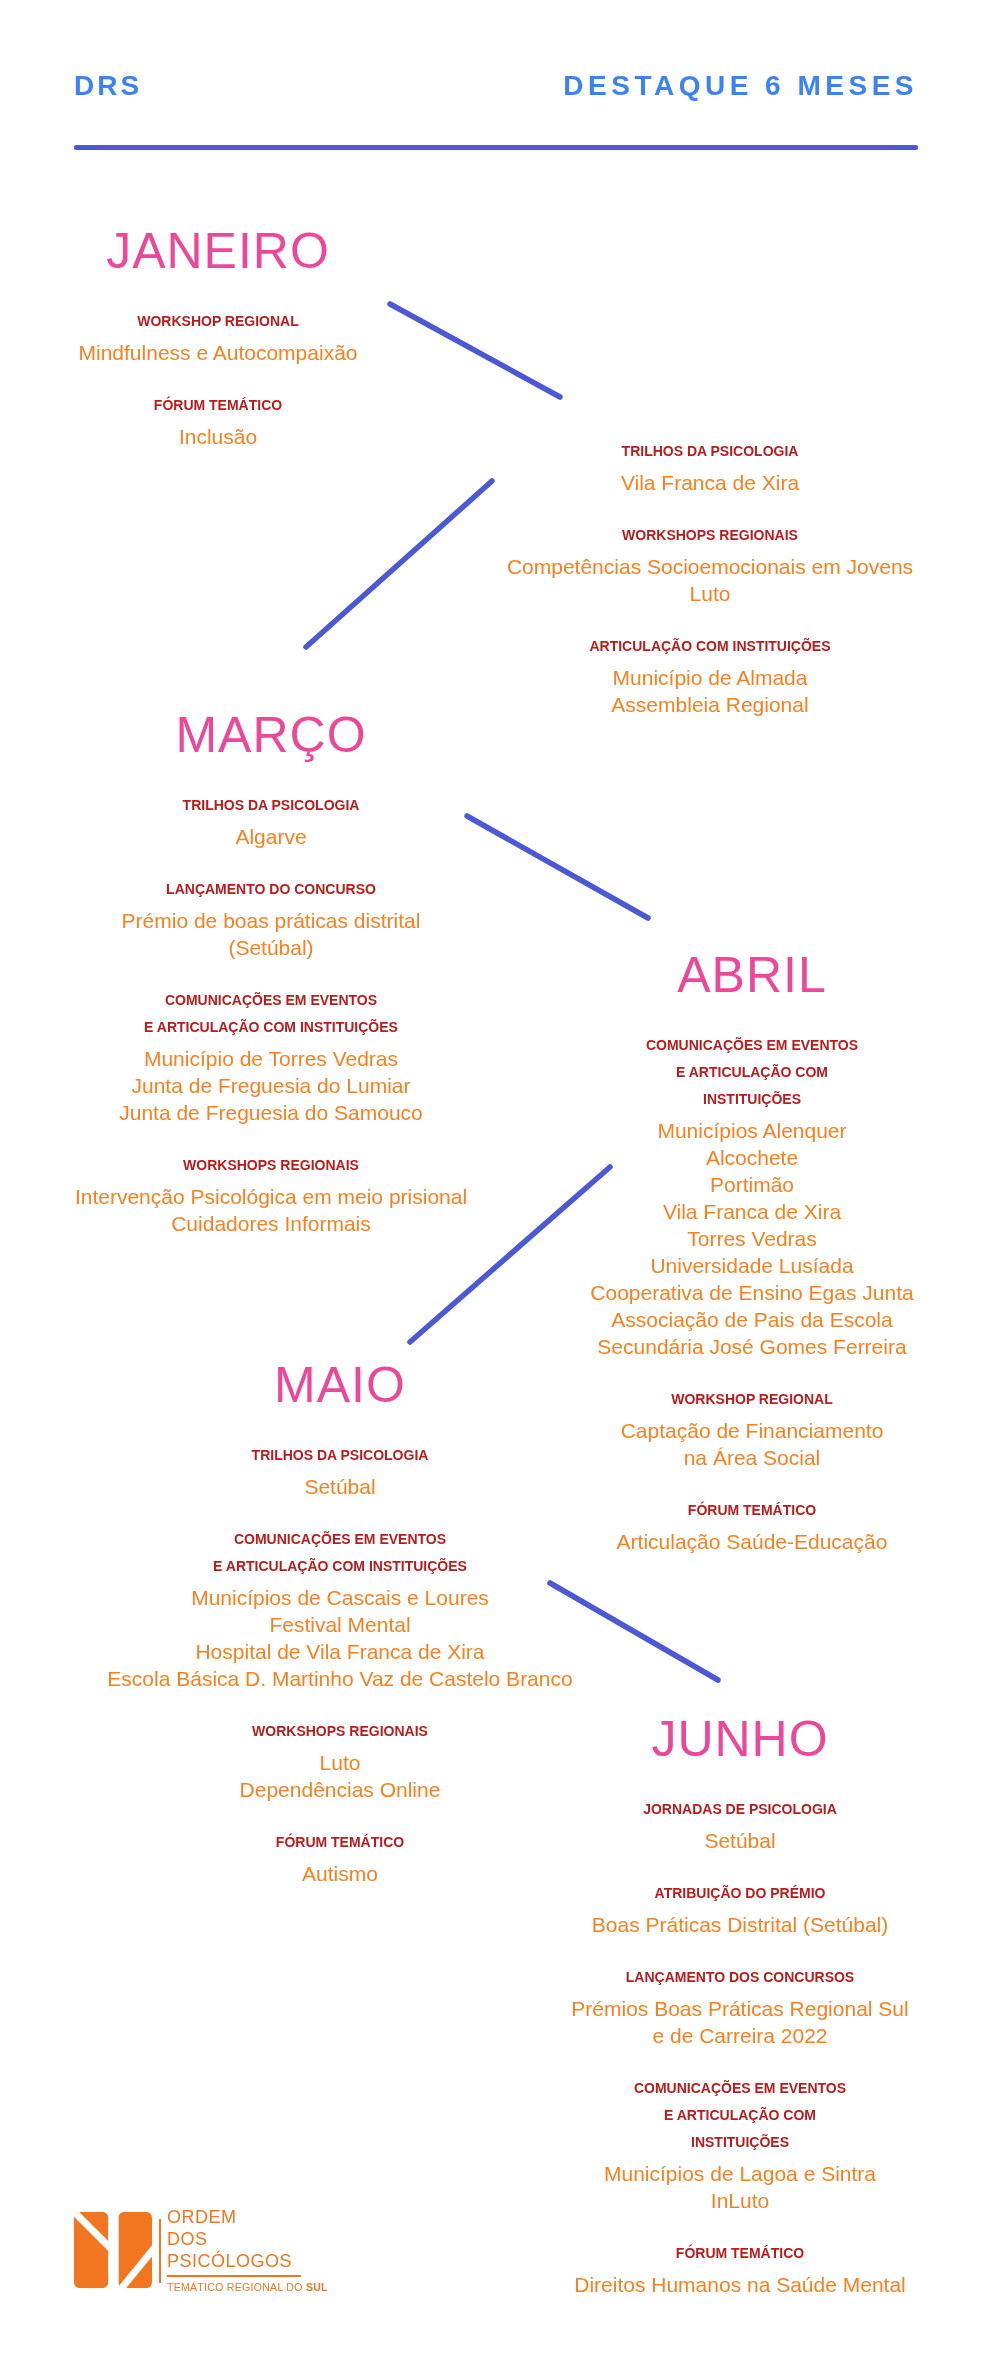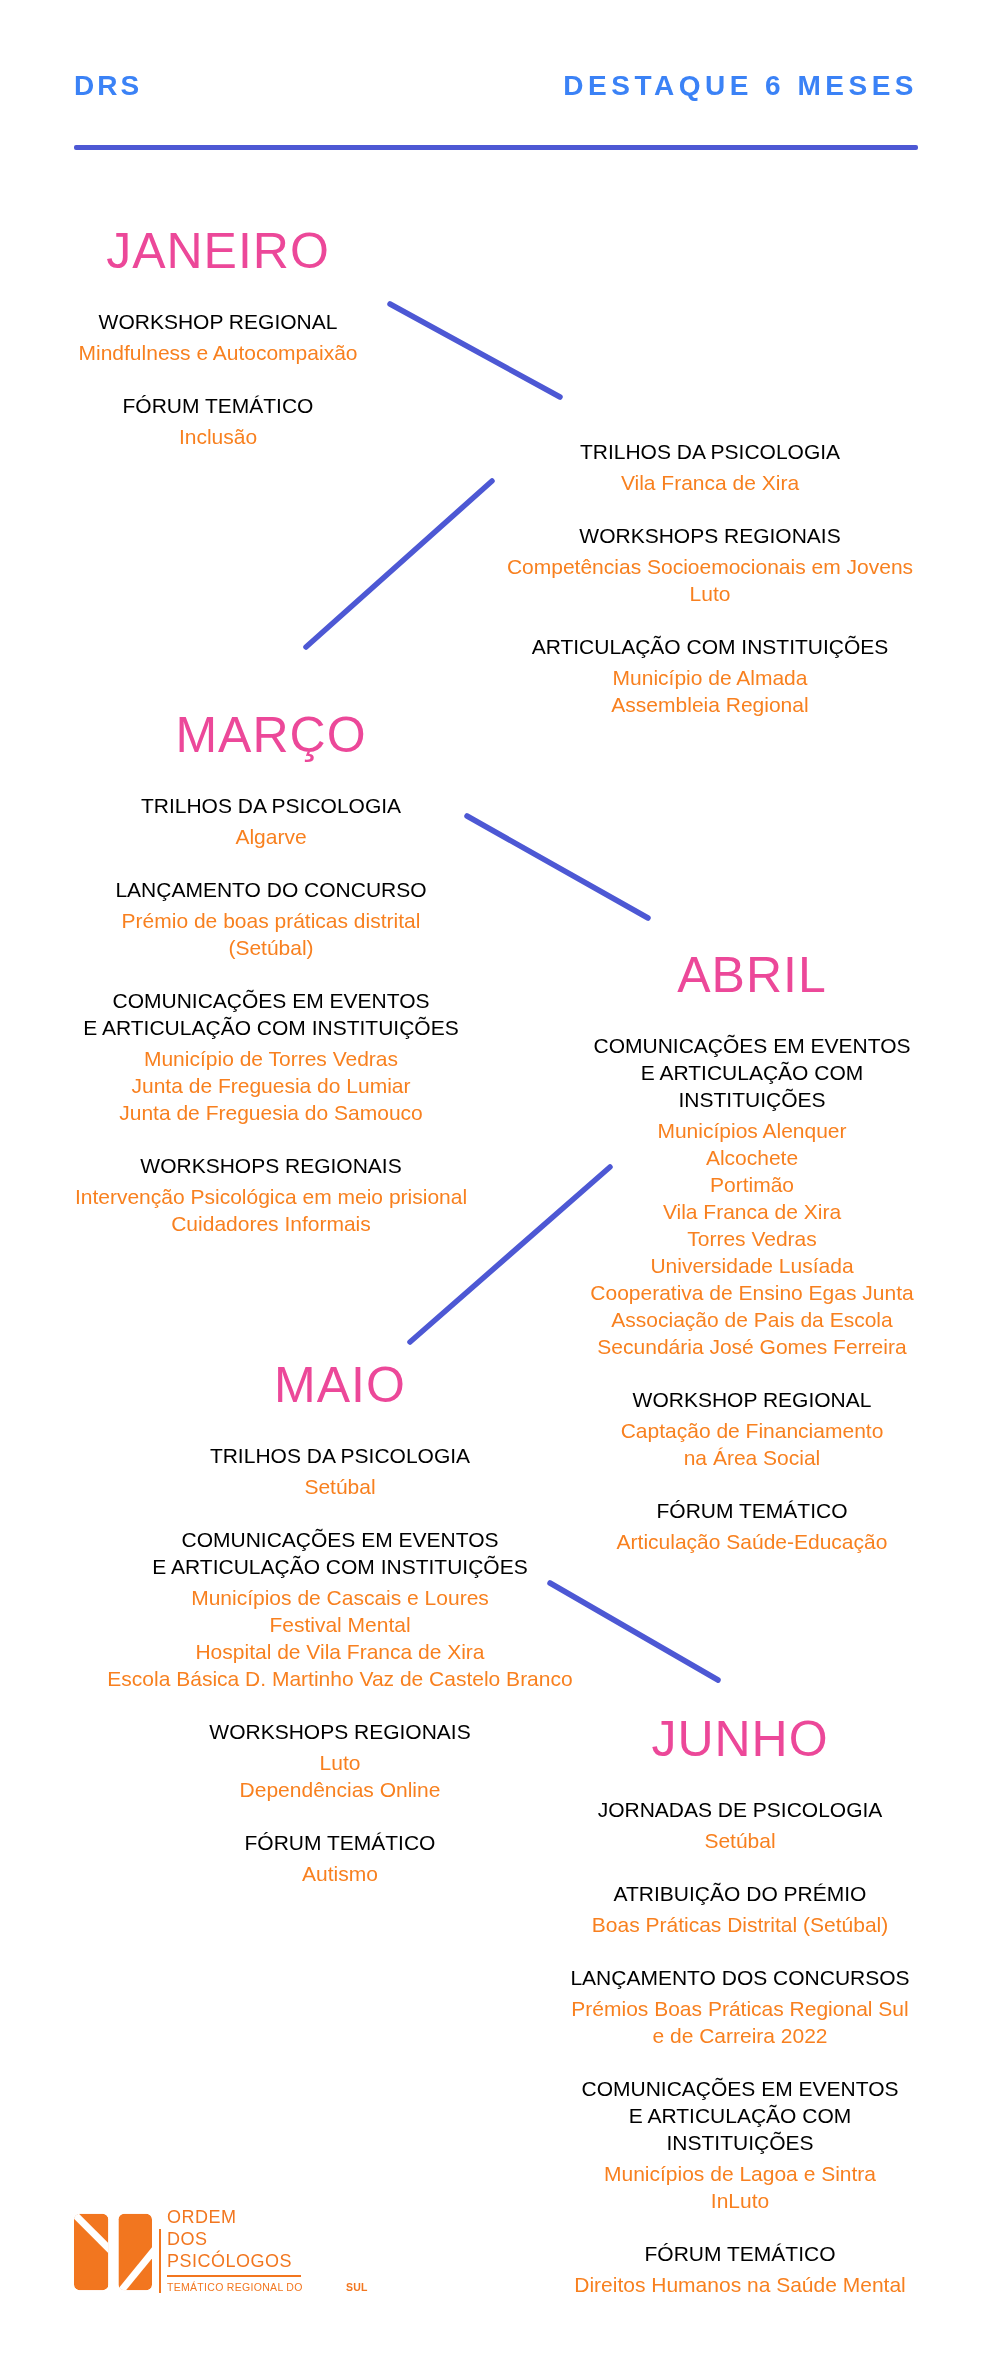--- a/index.html
+++ b/index.html
@@ -21,35 +21,35 @@
   .sec0{left:218px;top:222px;}
   .sec1{left:710px;top:438px;}
   .sec2{left:271px;top:706px;}
   .sec3{left:752px;top:946px;}
   .sec4{left:303px;top:1356px;margin-left:37px;}
   .sec5{left:740px;top:1710px;}
   .month-title{font-size:50px;line-height:58px;font-weight:300;color:#ec4899;
                letter-spacing:1px;margin:0 0 28px 0;white-space:nowrap;}
   .group{margin-top:26px;}
   .group:first-of-type{margin-top:0;}
-  .g-head{font-size:21px;line-height:27px;font-weight:normal;color:#000000;
+  .g-head{font-size:14px;line-height:27px;font-weight:bold;color:#b91c1c;
           white-space:nowrap;}
   .g-head-block{margin-bottom:4px;}
   .g-item{font-size:21px;line-height:27px;font-weight:400;color:#f8801f;
           white-space:nowrap;}
   
-  .logo{position:absolute;left:74px;top:2206px;display:flex;align-items:flex-end;}
+  .logo{position:absolute;left:74px;top:2206px;display:flex;align-items:center;}
   .logo-icon{width:78px;height:82px;flex:0 0 auto;}
   .logo-sep{width:2px;height:64px;background:#f2761f;margin-left:7px;margin-top:2px;}
   .logo-text{margin-left:6px;color:#f2761f;}
   .logo-line{font-size:18px;line-height:22px;font-weight:500;letter-spacing:0.5px;}
   .logo-underline{height:2px;background:#f2761f;margin-top:3px;width:134px;}
   .logo-tagline{font-size:10.5px;margin-top:4px;letter-spacing:0.3px;color:#f2761f;
                 white-space:nowrap;}
-  .logo-tagline b{font-weight:bold;margin-left:40px;}
+  .logo-tagline b{font-weight:bold;}
 </style>
 </head>
 <body>
 
 <div class="header">
   <div class="h-left">DRS</div>
   <div class="h-right">DESTAQUE 6 MESES</div>
 </div>
 <div class="header-rule"></div>
 

